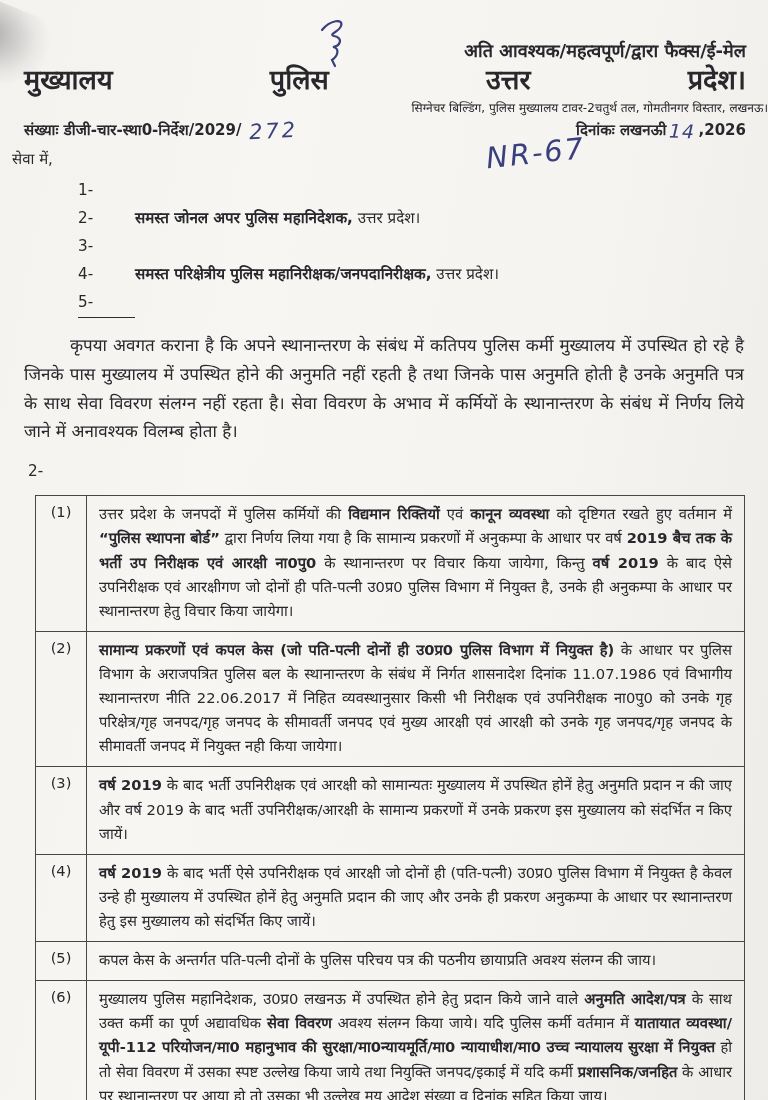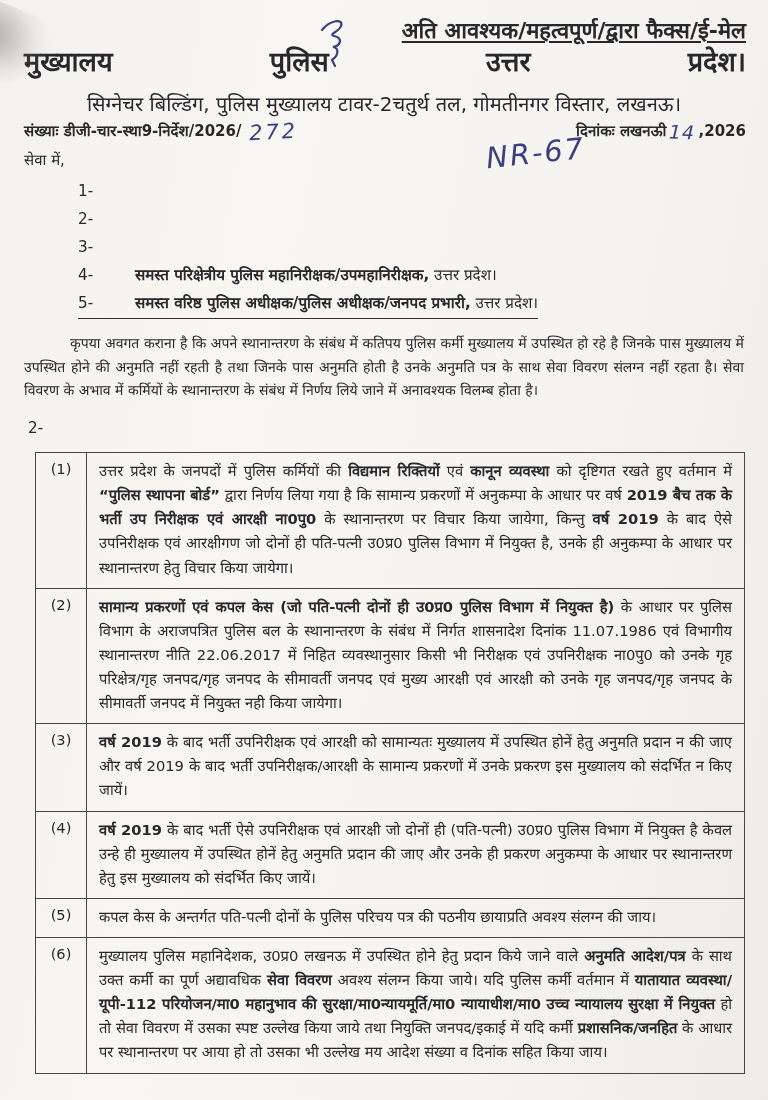--- a/index.html
+++ b/index.html
@@ -12,57 +12,57 @@
     color:var(--text,#28282c);
     overflow:hidden;
   }
   .page::before {
     content:''; position:absolute; left:-20px; top:10px; width:66px; height:84px;
     background: radial-gradient(ellipse at 0% 40%, rgba(105,105,108,0.55), rgba(150,150,150,0.12) 55%, transparent 72%);
     transform:rotate(22deg); pointer-events:none;
   }
   .bold { font-weight:bold; }
   .notice {
-    padding:14px 22px 0 0; text-align:right;
-    font-weight:bold; font-size:22px;
-    text-decoration:underline; text-underline-offset:3px;
+    padding:38px 22px 0 0; text-align:right;
+    font-weight:bold; font-size:18px;
+    text-underline-offset:3px;
   }
   .title-row {
     display:flex; justify-content:space-between;
     padding:0 22px 0 24px; margin-top:1px;
     font-size:27px; font-weight:bold; line-height:1.25;
   }
-  .addr-line { text-align:center; font-size:20px; margin-top:11px; }
+  .addr-line { text-align:right; font-size:12px; margin-top:2px; }
   .ref-row {
     display:flex; justify-content:space-between; align-items:baseline;
     padding:0 22px 0 24px; margin-top:3px;
     font-size:15px; font-weight:bold;
   }
   .hand { color:var(--ink,#3a3f7d); font-style:italic; font-weight:500; }
   .hand-ref {
     display:inline-block; font-size:21px; letter-spacing:3px;
     transform:rotate(-3deg); margin-left:8px; vertical-align:-3px;
   }
   .hand-day {
     display:inline-block; font-size:19px; letter-spacing:1px;
     transform:rotate(2deg); margin:0 3px; vertical-align:-3px;
   }
-  .salutation { padding-left:24px; font-size:15px; margin-top:5px; }
+  .salutation { padding-left:12px; font-size:15px; margin-top:5px; }
   .nr-code {
     position:absolute; left:486px; top:136px;
     font-size:29px; letter-spacing:2px; transform:rotate(-6deg);
   }
   .squiggle { position:absolute; left:314px; top:16px; pointer-events:none; }
   .addr-list { margin-top:8px; }
   .addr-row { display:flex; margin-left:78px; line-height:28px; font-size:15.2px; width:fit-content; }
   .addr-num { width:57px; flex:none; }
   .addr-row.underlined { border-bottom:1.6px solid #2e2e33; padding-bottom:1px; }
   .intro {
     margin:13px 24px 8px 24px; text-align:justify; text-indent:46px;
-    font-size:14px; line-height:1.7;
+    font-size:17px; line-height:1.7;
   }
   .point2 { display:flex; margin:16px 0 0 28px; font-size:15.2px; }
   .point2-num { width:58px; flex:none; }
   table.directives { border-collapse:collapse; margin:15px 23px 0 35px; width:710px; }
   table.directives td { border:1.7px solid #47474a; vertical-align:top; }
   td.dnum { width:46px; text-align:center; padding:7px 2px; font-size:14.6px; }
   td.dtext { padding:6px 12px 8px 12px; text-align:justify; font-size:14.7px; line-height:1.64; }
 </style>
 </head>
 <body>
@@ -79,48 +79,48 @@
     <span>मुख्यालय</span>
     <span>पुलिस</span>
     <span>उत्तर</span>
     <span>प्रदेश।</span>
   </div>
 
   <div class="addr-line">सिग्नेचर बिल्डिंग, पुलिस मुख्यालय टावर-2चतुर्थ तल, गोमतीनगर विस्तार, लखनऊ।</div>
 
   <div class="ref-row">
     <span>
-      <span>संख्याः डीजी-चार-स्था9-निर्देश/2026/</span><span class="hand hand-ref">272</span>
+      <span>संख्याः डीजी-चार-स्था0-निर्देश/2029/</span><span class="hand hand-ref">272</span>
     </span>
     <span>
       <span>दिनांकः लखनऊी</span><span class="hand hand-day">14</span><span>,2026</span>
     </span>
   </div>
 
   <div class="salutation">सेवा में,</div>
 
   <div class="hand nr-code">NR-67</div>
 
   <div class="addr-list">
       <div class="addr-row">
         <span class="addr-num">1-</span>
       </div>
       <div class="addr-row">
         <span class="addr-num">2-</span>
+        <span class="addr-text"><span class="bold">समस्त जोनल अपर पुलिस महानिदेशक,</span><span> उत्तर प्रदेश।</span></span>
       </div>
       <div class="addr-row">
         <span class="addr-num">3-</span>
       </div>
       <div class="addr-row">
         <span class="addr-num">4-</span>
-        <span class="addr-text"><span class="bold">समस्त परिक्षेत्रीय पुलिस महानिरीक्षक/उपमहानिरीक्षक,</span><span> उत्तर प्रदेश।</span></span>
+        <span class="addr-text"><span class="bold">समस्त परिक्षेत्रीय पुलिस महानिरीक्षक/जनपदानिरीक्षक,</span><span> उत्तर प्रदेश।</span></span>
       </div>
       <div class="addr-row underlined">
         <span class="addr-num">5-</span>
-        <span class="addr-text"><span class="bold">समस्त वरिष्ठ पुलिस अधीक्षक/पुलिस अधीक्षक/जनपद प्रभारी,</span><span> उत्तर प्रदेश।</span></span>
       </div>
     </div>
 
   <div class="intro">कृपया अवगत कराना है कि अपने स्थानान्तरण के संबंध में कतिपय पुलिस कर्मी मुख्यालय में उपस्थित हो रहे है जिनके पास मुख्यालय में उपस्थित होने की अनुमति नहीं रहती है तथा जिनके पास अनुमति होती है उनके अनुमति पत्र के साथ सेवा विवरण संलग्न नहीं रहता है। सेवा विवरण के अभाव में कर्मियों के स्थानान्तरण के संबंध में निर्णय लिये जाने में अनावश्यक विलम्ब होता है।</div>
 
   <div class="point2">
     <span class="point2-num">2-</span>
   </div>
 
   <table class="directives">

